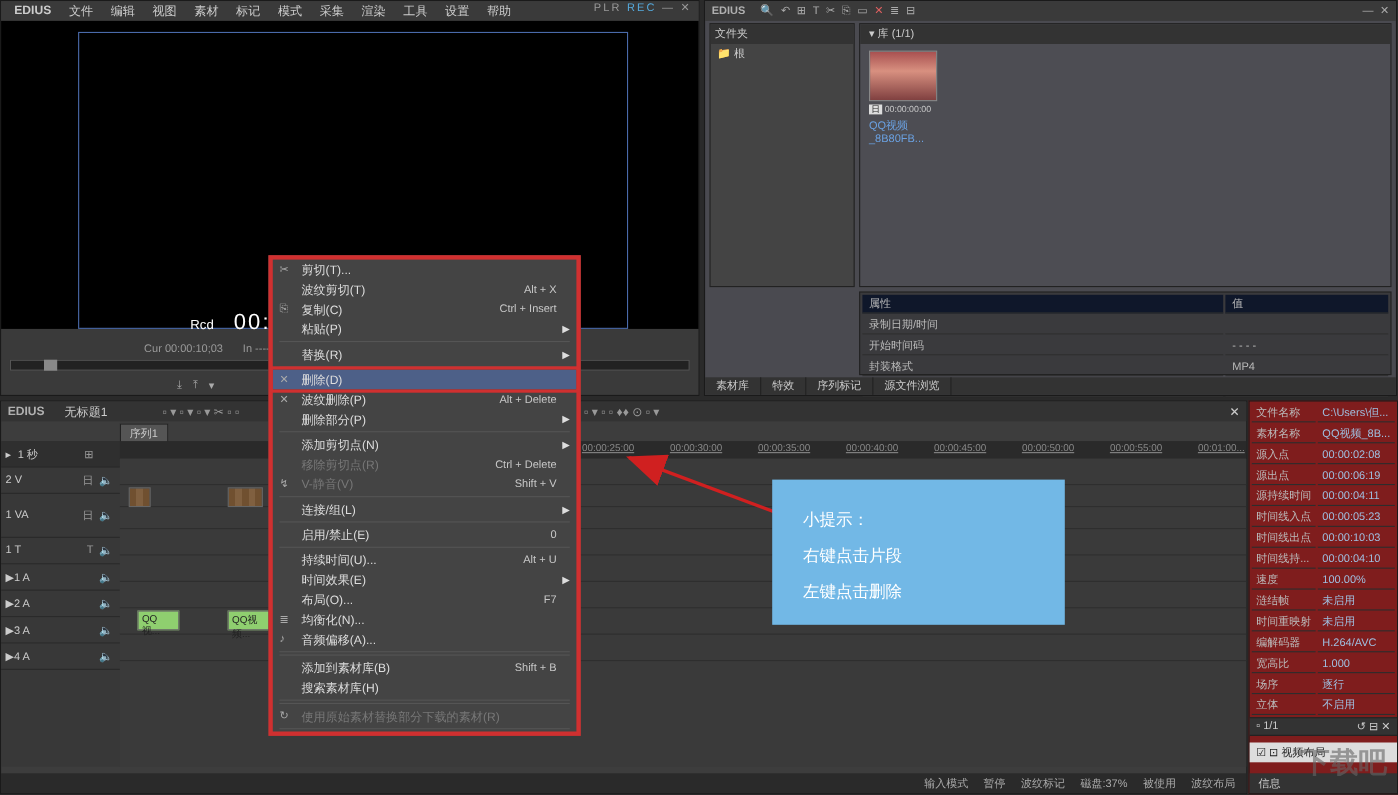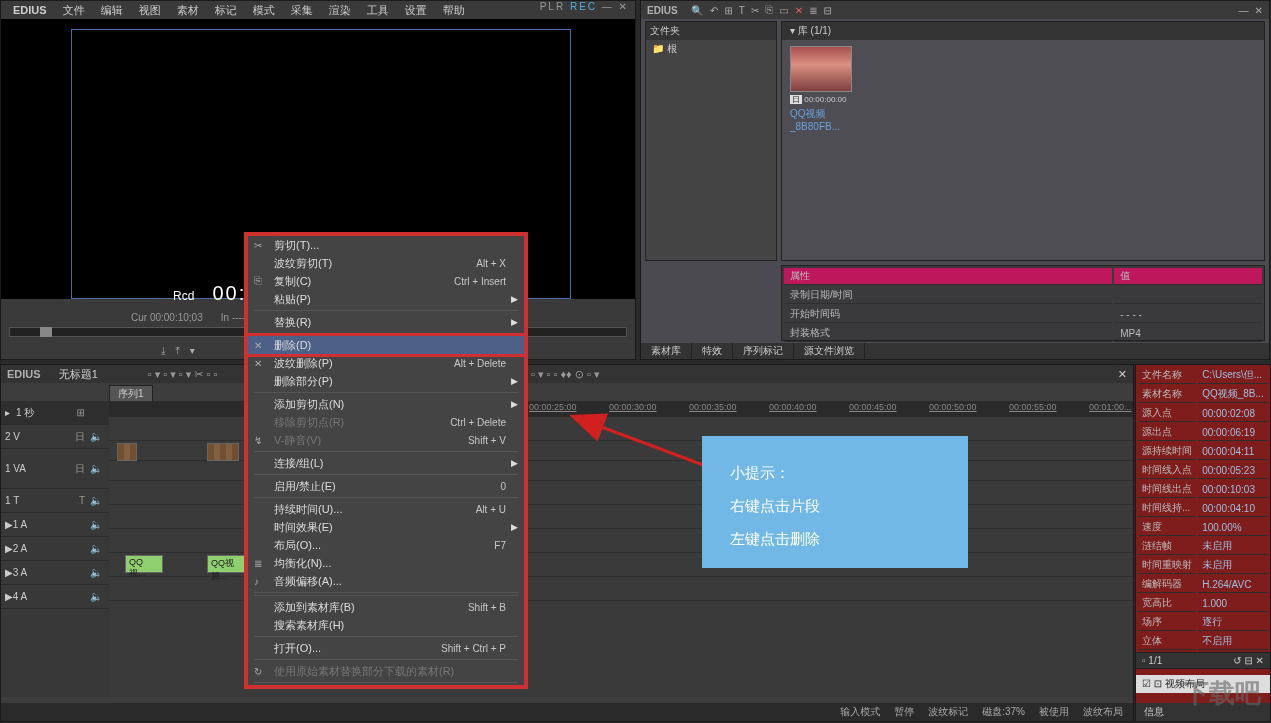--- a/index.html
+++ b/index.html
@@ -151,21 +151,21 @@
     <div class="hdr">▾ <span>库 (1/1)</span></div>
     <div class="thumb">
       <div class="img"></div>
       <div style="font-size:8px;color:#ccc;margin-top:2px"><span style="background:#ddd;color:#222;padding:0 2px">日</span> 00:00:00:00</div>
       <div class="cap">QQ视频_8B80FB...</div>
     </div>
   </div>
   <div class="props">
     <table>
       <tbody>
-          <tr style="background:#be185d">
+          <tr style="background:#0f172a">
             <td>属性</td>
             <td>值</td>
           </tr>
       <tr>
             <td>录制日期/时间</td>
             <td></td>
           </tr>
       <tr>
             <td>开始时间码</td>
             <td>- - - -</td>
@@ -427,24 +427,20 @@
     <div class="sep"></div>
     <div class="sep"></div>
     <div class="row">
       <span>添加到素材库(B)</span>
       <span class="sc">Shift + B</span>
     </div>
     <div class="row">
       <span>搜索素材库(H)</span>
     </div>
     <div class="sep"></div>
-    <div class="row">
-      <span>打开(O)...</span>
-      <span class="sc">Shift + Ctrl + P</span>
-    </div>
     <div class="sep"></div>
     <div class="row dis">
       <span class="ic">↻</span>
       <span>使用原始素材替换部分下载的素材(R)</span>
     </div>
     <div class="sep"></div>
   </div>
 
 <svg id="arrow" width="1271" height="723">
   <defs>

